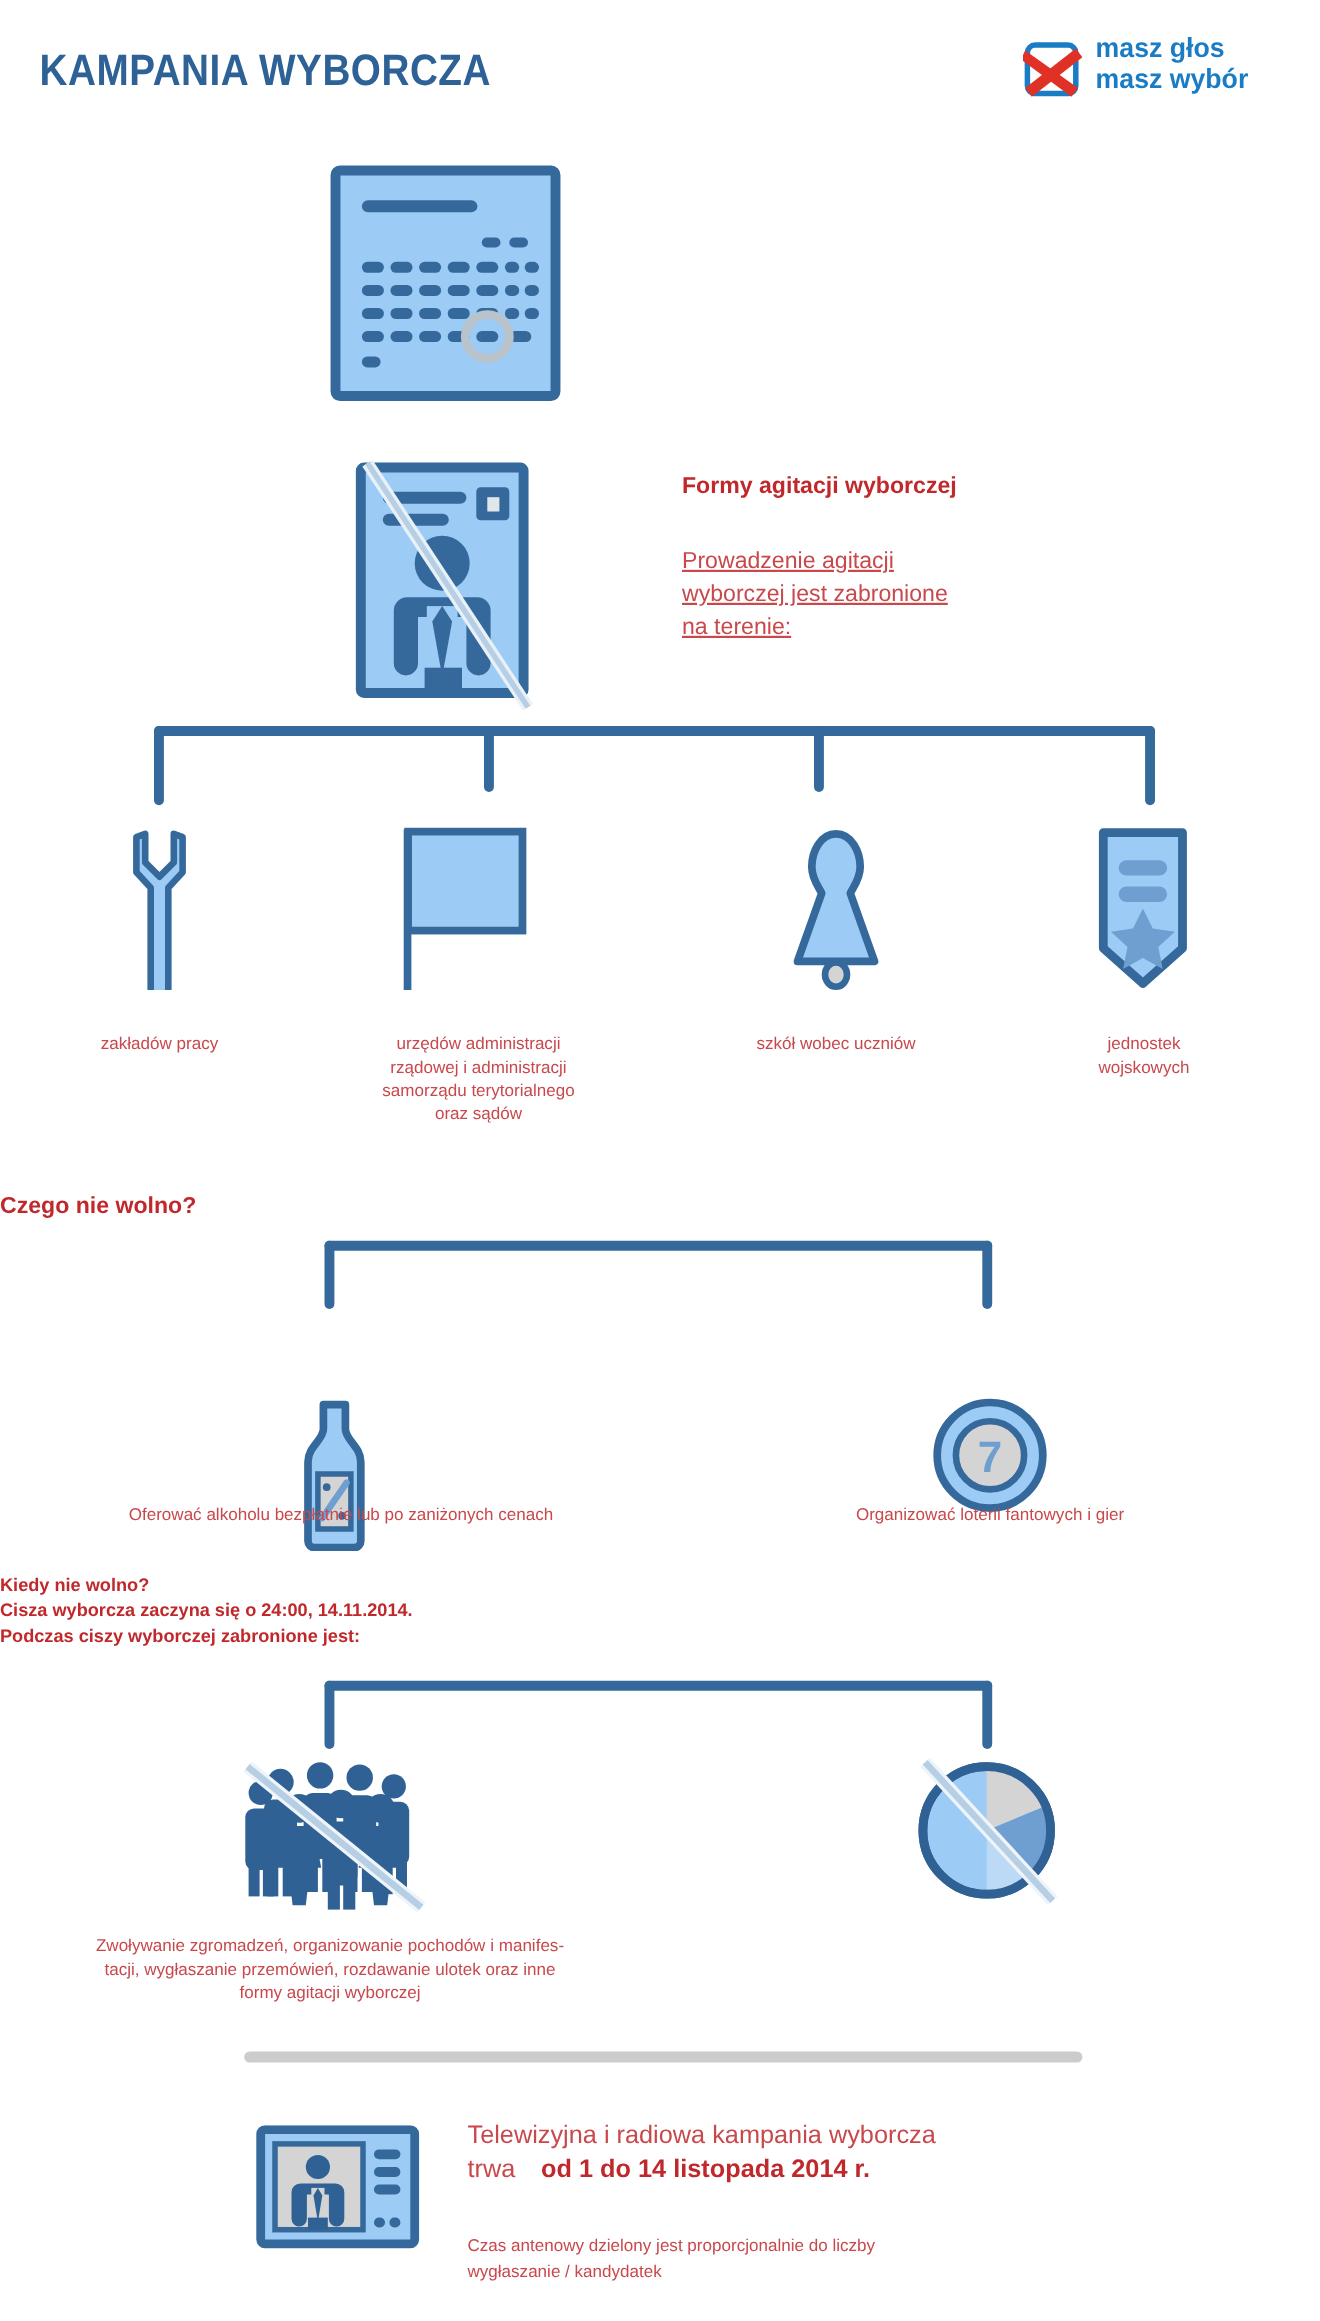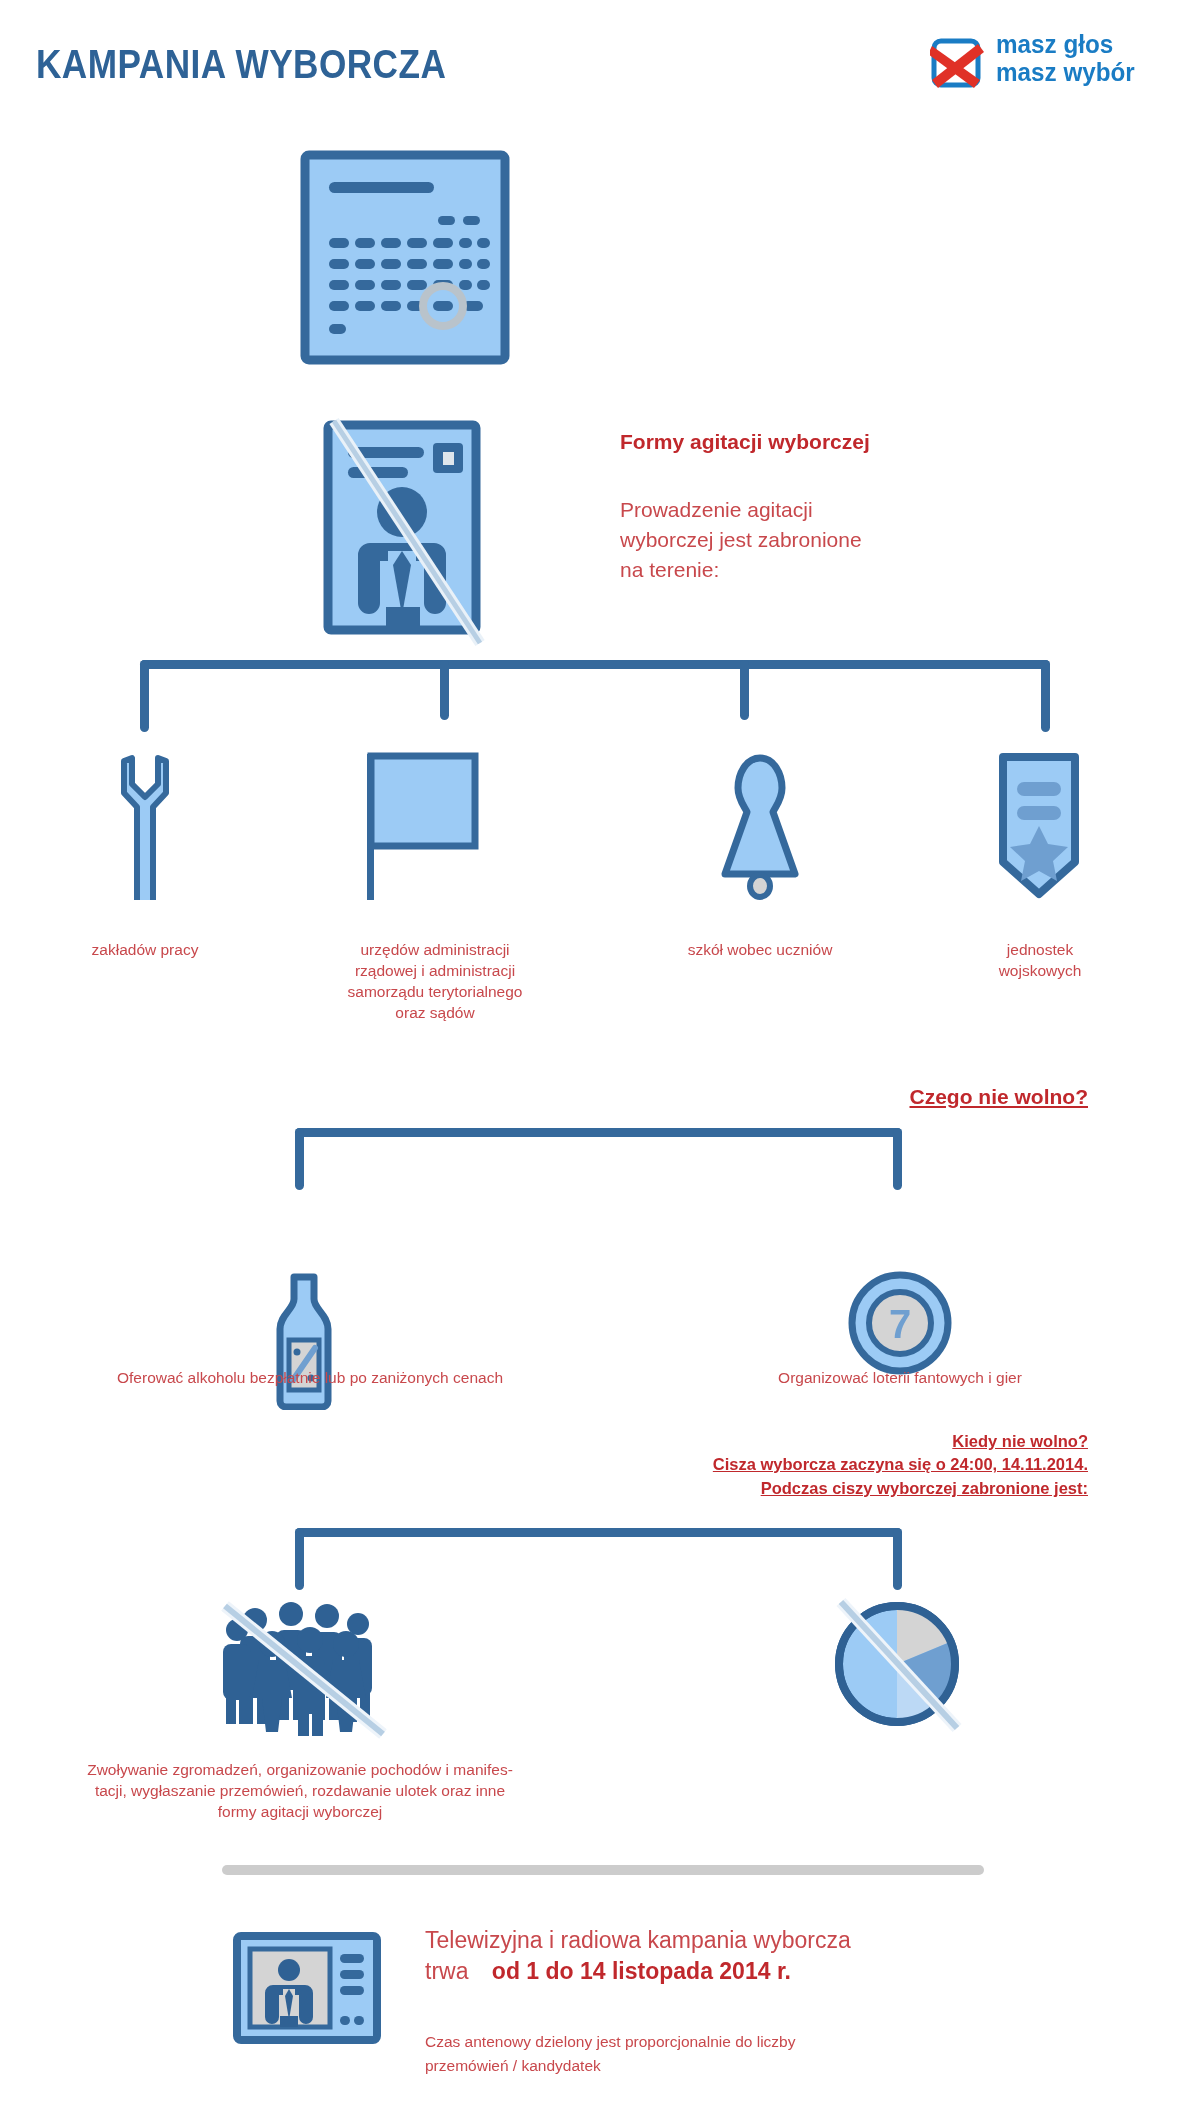--- a/index.html
+++ b/index.html
@@ -60,25 +60,25 @@
   .date-block {
     position: absolute; left: 620px; top: 158px;
     font-size: 23px; font-weight: bold; color: #c0282c; line-height: 1.3;
   }
   .formy-title {
     position: absolute; left: 620px; top: 430px;
     font-size: 21px; font-weight: bold; color: #c0282c;
   }
   .formy-body {
     position: absolute; left: 620px; top: 495px;
-    font-size: 21px; color: #c8484c; line-height: 1.42;
+    font-size: 21px; color: #c8484c; line-height: 1.42; text-decoration: underline;
   }
   .section-head {
-    position: absolute; width: 1088px; text-align: right;
-    font-size: 21px; font-weight: bold; color: #c0282c; text-decoration: underline;
+    position: absolute; width: 1088px; text-align: left;
+    font-size: 21px; font-weight: bold; color: #c0282c;
   }
   .section-head.small { font-size: 16.5px; line-height: 1.42; }
 
   .tv-title {
     position: absolute; left: 425px; top: 1925px;
     font-size: 23px; color: #c8484c; line-height: 1.35;
   }
   .tv-title b { color: #c0282c; font-weight: bold; margin-left: 17px; }
   .tv-sub {
     position: absolute; left: 425px; top: 2030px;
@@ -327,16 +327,16 @@
   </svg>
 
   <div class="tv-title">
     <div>Telewizyjna i radiowa kampania wyborcza</div>
     <div>
       <span>trwa </span><b>od 1 do 14 listopada 2014 r.</b>
     </div>
   </div>
   <div class="tv-sub">
     <div>Czas antenowy dzielony jest proporcjonalnie do liczby</div>
-    <div>przemówień / kandydatek</div>
+    <div>wygłaszanie / kandydatek</div>
   </div>
 
 </div>
 
 </body></html>

